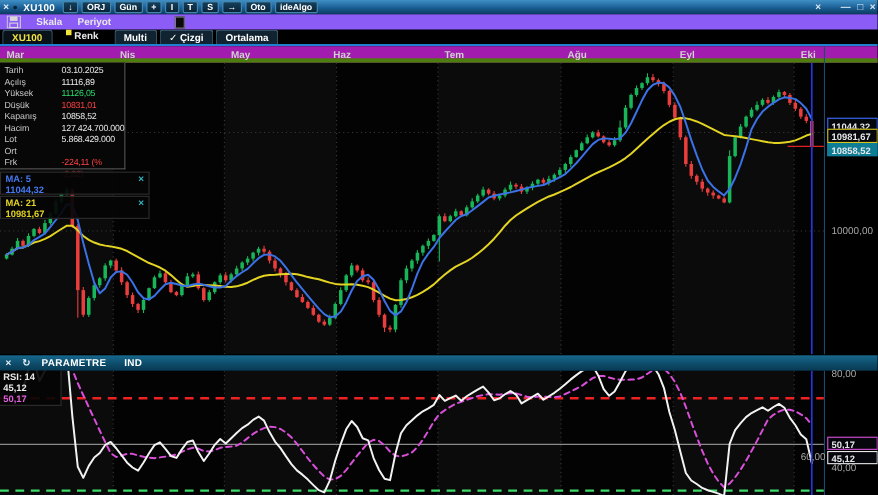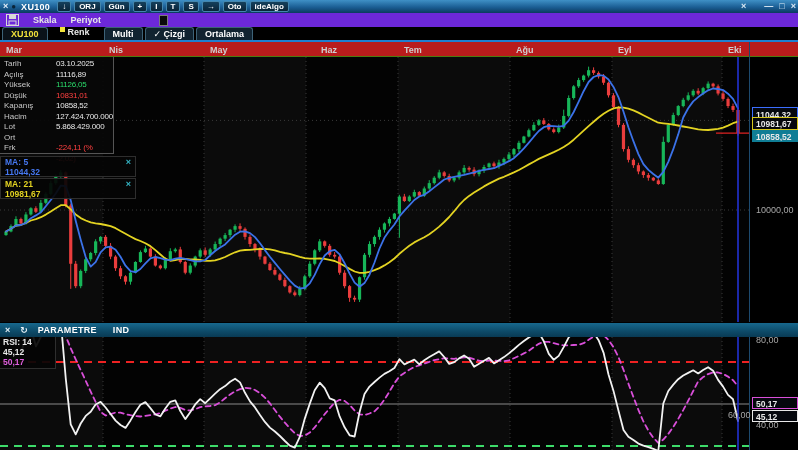--- a/index.html
+++ b/index.html
@@ -11,37 +11,37 @@
     background:linear-gradient(#3f90c6 0%,#1b5e94 55%,#0b3a60 100%);
     display:flex;align-items:center;gap:3px;padding:0 3px;}
   .tb-ico{color:#e8f2fa;font-size:9px;font-weight:bold;line-height:11px;}
   .tb-dot{color:#0a2438;font-size:8px;line-height:11px;}
   .tb-sym{color:#fff;font-size:9px;font-weight:bold;margin:0 4px 0 2px;letter-spacing:.3px;}
   .tb-btn{background:linear-gradient(#15405c,#0a2438);border:1px solid #4486ad;border-radius:2px;
     color:#fff;font-size:8px;font-weight:bold;height:11px;line-height:9px;padding:0 4px;cursor:default;}
   .tb-right{position:absolute;right:2px;top:0;height:13px;display:flex;align-items:center;gap:6px;}
   .tb-right .w{color:#dceaf5;font-size:9px;font-weight:bold;line-height:11px;}
   
-  .menurow{position:absolute;left:0;top:13px;width:798px;height:14px;background:#6d28d9;
+  .menurow{position:absolute;left:0;top:13px;width:798px;height:14px;background:#8b5cf6;
     display:flex;align-items:center;gap:14px;padding:0 6px;}
   .menu-item{color:#e8e8e8;font-size:9px;font-weight:bold;}
   .menu-box{width:9px;height:11px;border:1px solid #7a7a7a;background:#0a0a0a;margin-left:44px;}
   
   .tabrow{position:absolute;left:0;top:27px;width:798px;height:13px;background:#000;
     display:flex;align-items:flex-end;gap:4px;padding:0 2px;}
   .tab{border:1px solid #3d6277;border-bottom:none;border-radius:3px 3px 0 0;background:#112330;
     color:#fff;font-size:9px;font-weight:bold;padding:0 8px;height:13px;line-height:12px;}
   .tab.symbol{color:#f2e23a;background:#0a1219;margin-right:8px;}
   .renk{display:flex;align-items:flex-start;gap:3px;margin-right:10px;height:13px;}
   .renk .sq{width:5px;height:5px;background:#f2e23a;}
   .renk .lbl{color:#e8e8e8;font-size:9px;font-weight:bold;}
   .blue-line{position:absolute;left:0;top:40px;width:798px;height:2px;background:#1f7fd0;}
   
-  .monthrow{position:absolute;left:0;top:42px;width:798px;height:15px;background:#b91c1c;
-    border-bottom:1px solid #4d7c0f;}
+  .monthrow{position:absolute;left:0;top:42px;width:798px;height:15px;background:#a21caf;
+    border-bottom:4px solid #4d7c0f;}
   .month-lbl{position:absolute;top:3px;color:#cfcfcf;font-size:9px;font-weight:bold;}
   
   .main-svg{position:absolute;left:0;top:57px;}
   .rsi-svg{position:absolute;left:0;top:337px;}
   .vsep{position:absolute;left:749px;width:1px;background:#1d4a6e;}
   
   .ax-lbl{position:absolute;color:#a8a8a8;font-size:9px;}
   .tag{position:absolute;left:752px;width:46px;font-size:8.5px;font-weight:bold;text-align:left;
     padding:0 3px;background:#05070d;color:#e8e8e8;overflow:hidden;}
   
@@ -119,21 +119,21 @@
         <span class="tab">Ortalama</span>
       </span>
   </div>
 
   <div class="blue-line"></div>
 
   <div class="monthrow" id="monthrow">
       <span class="month-lbl" style="left: 6px;">Mar</span>
       <span class="month-lbl" style="left: 109px;">Nis</span>
       <span class="month-lbl" style="left: 210px;">May</span>
-      <span class="month-lbl" style="left: 321px;">Haz</span>
+      <span class="month-lbl" style="left: 303px;">Haz</span>
       <span class="month-lbl" style="left: 404px;">Tem</span>
       <span class="month-lbl" style="left: 516px;">Ağu</span>
       <span class="month-lbl" style="left: 618px;">Eyl</span>
       <span class="month-lbl" style="left: 728px;">Eki</span>
     </div>
 
   <svg id="main-chart" class="main-svg" width="749" height="265">
       <rect x="0" y="0" width="103" height="265" fill="#0b0b0b"></rect>
       <rect x="103" y="0" width="101" height="265" fill="#030303"></rect>
       <rect x="204" y="0" width="102" height="265" fill="#0b0b0b"></rect>

